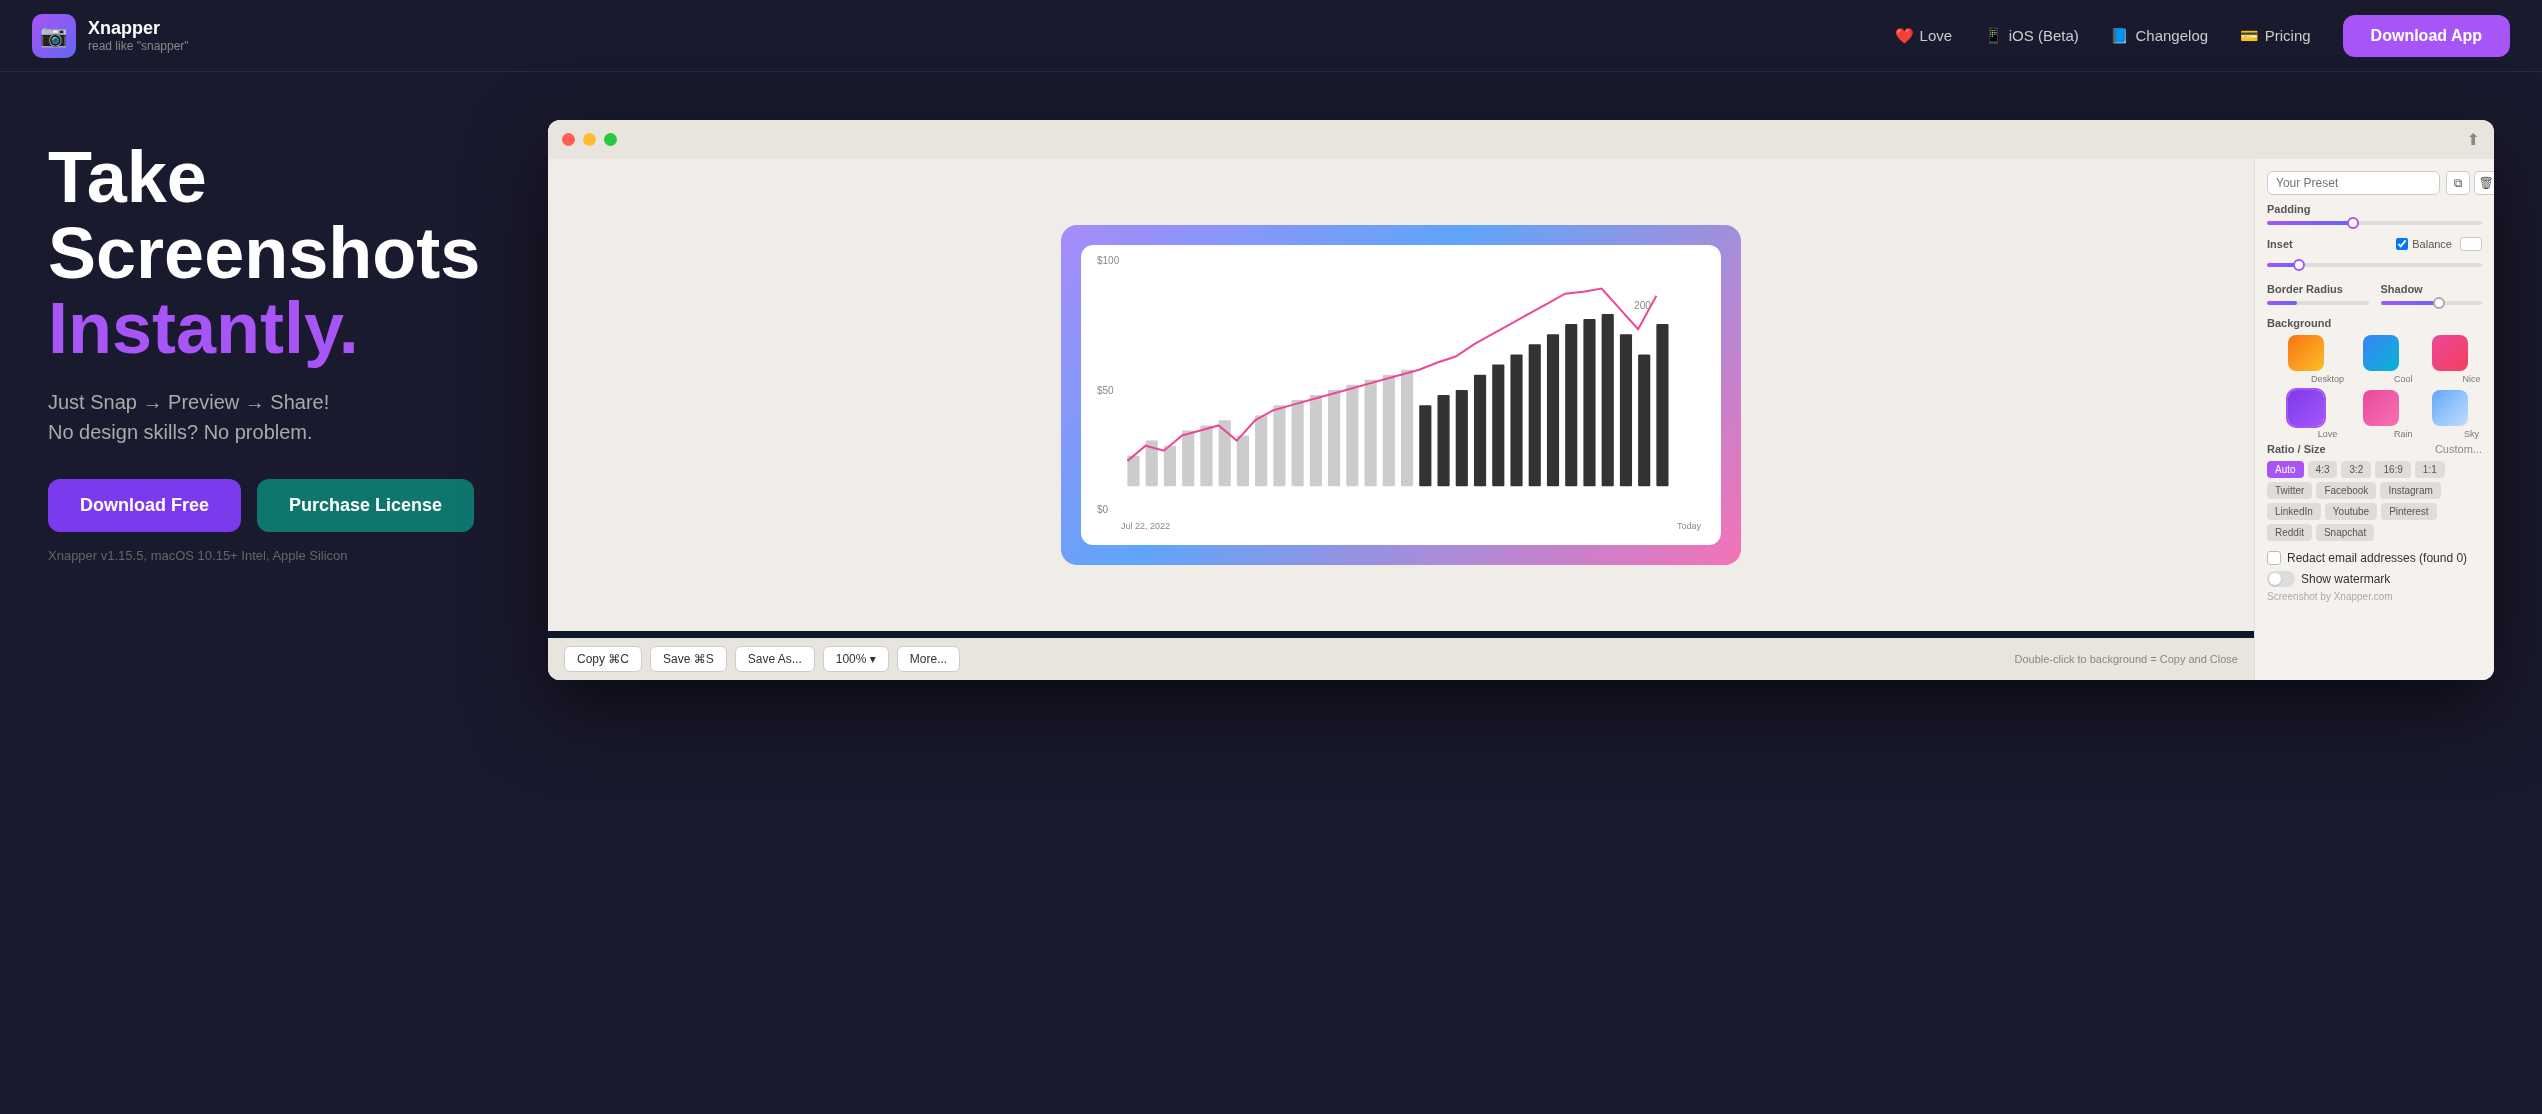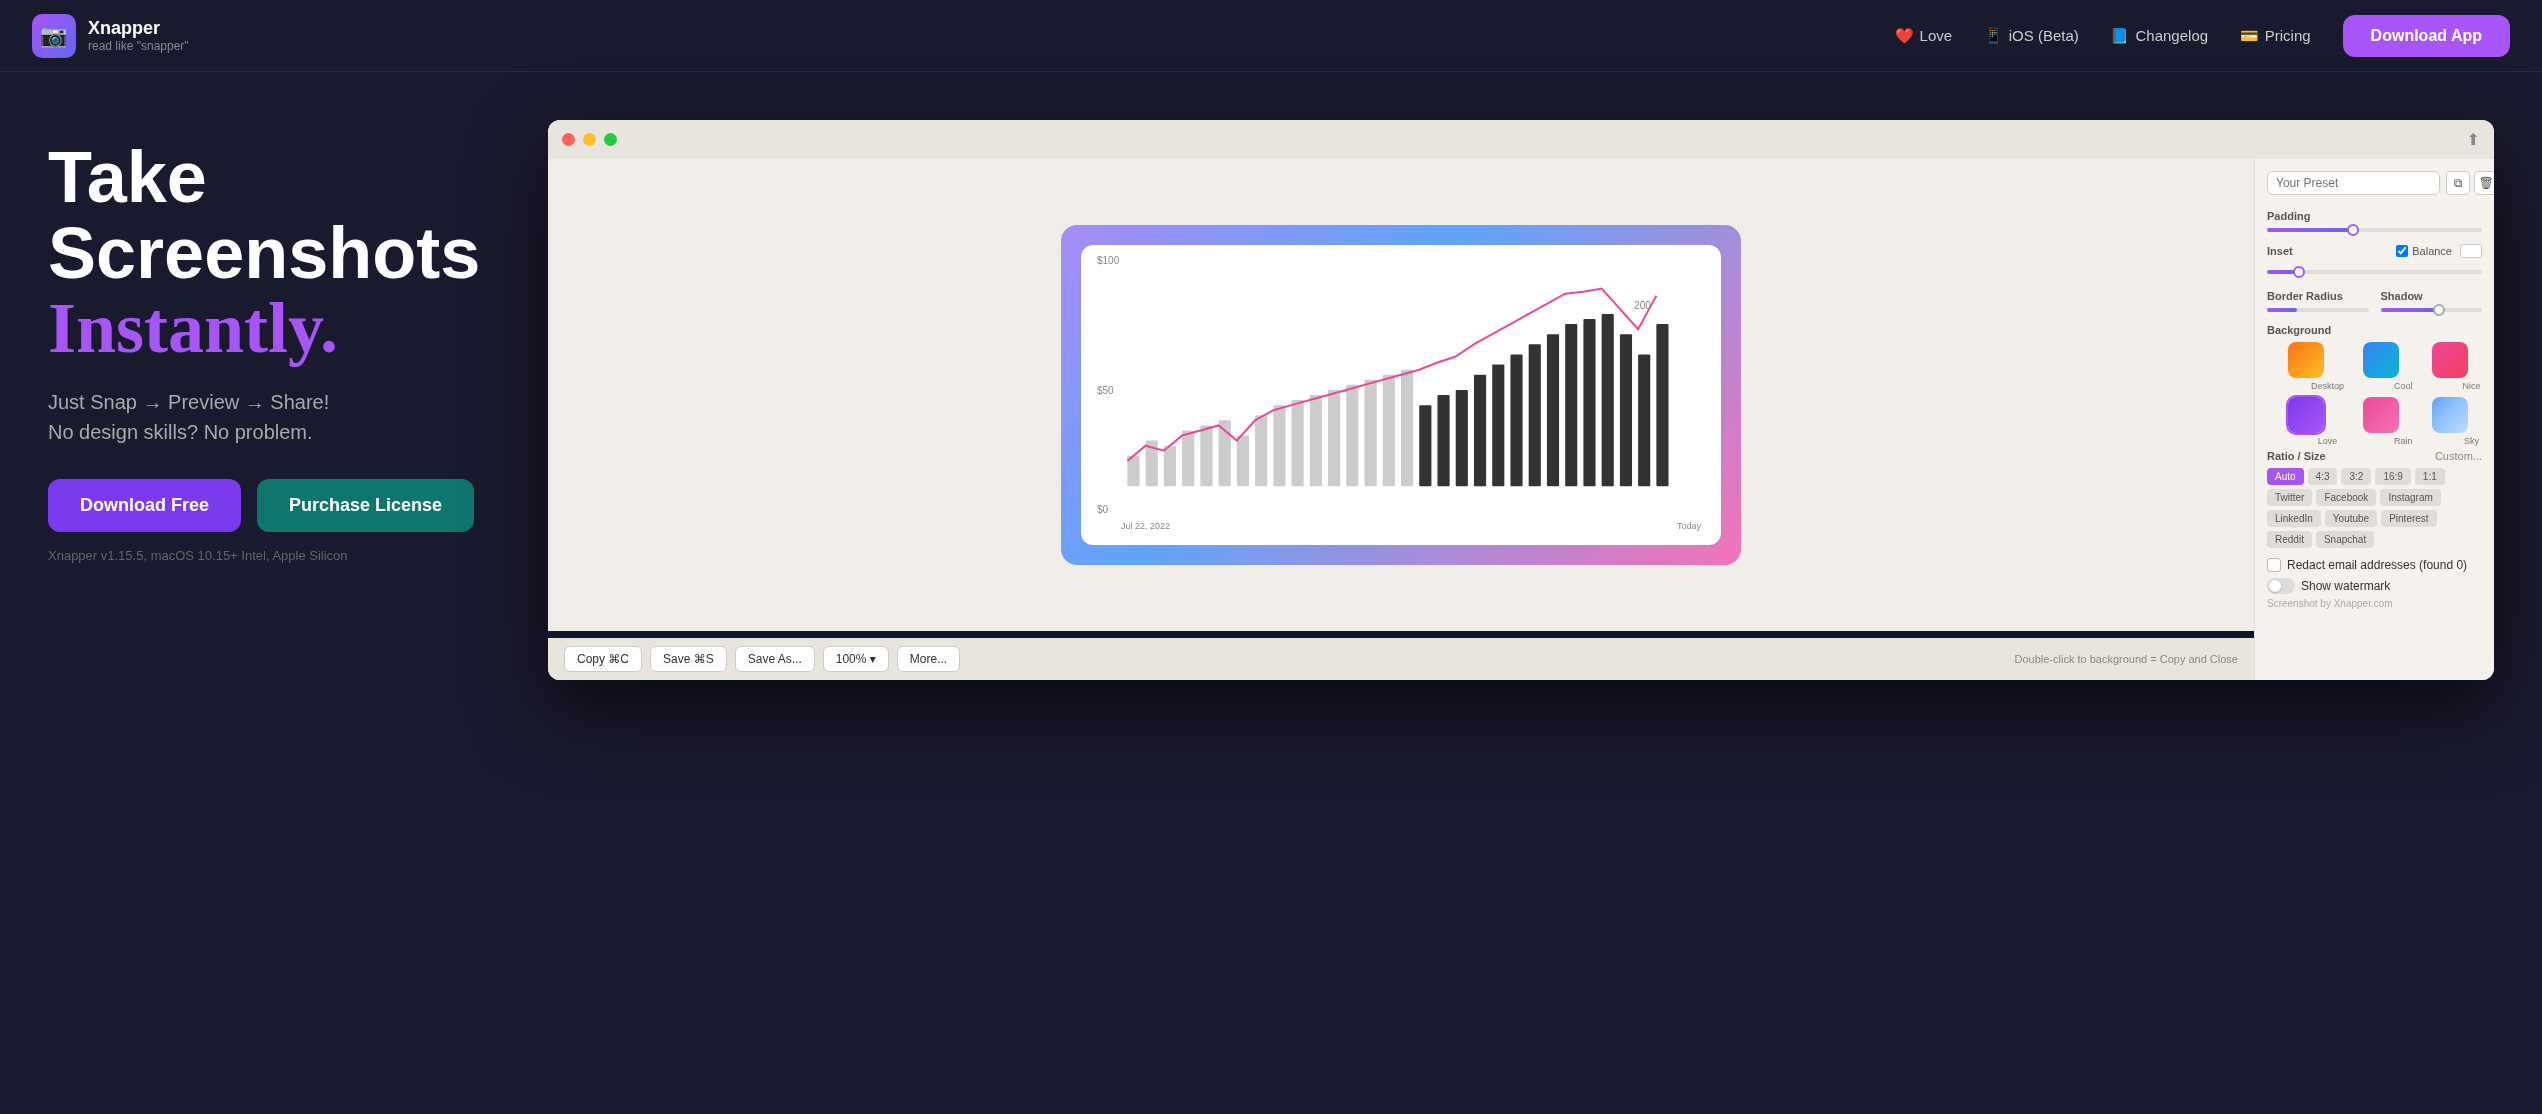--- a/index.html
+++ b/index.html
@@ -77,21 +77,21 @@
       flex: 0 0 460px;
       padding-top: 20px;
     }
     .hero-title {
       font-size: 72px;
       font-weight: 800;
       line-height: 1.05;
       color: #fff;
     }
     .hero-title .green { color: #4ade80; }
-    .hero-title .purple { color: #a855f7; font-family: Liberation Serif, serif; }
+    .hero-title .purple { color: #a855f7; }
     .hero-sub {
       font-size: 20px;
       color: #aaa;
       margin-top: 20px;
       line-height: 1.5;
     }
     .hero-buttons {
       display: flex;
       gap: 16px;
       margin-top: 32px;
@@ -275,21 +275,21 @@
       background: #f5f2ee;
       border-left: 1px solid #ddd;
       padding: 12px;
       overflow-y: auto;
       font-size: 12px;
       color: #333;
     }
     .sidebar-row {
       display: flex;
       align-items: center;
-      margin-bottom: 15px;
+      margin-bottom: 8px;
     }
     .preset-input {
       flex: 1;
       border: 1px solid #ccc;
       border-radius: 6px;
       padding: 4px 8px;
       font-size: 12px;
       background: #fff;
     }
     .preset-icons {

